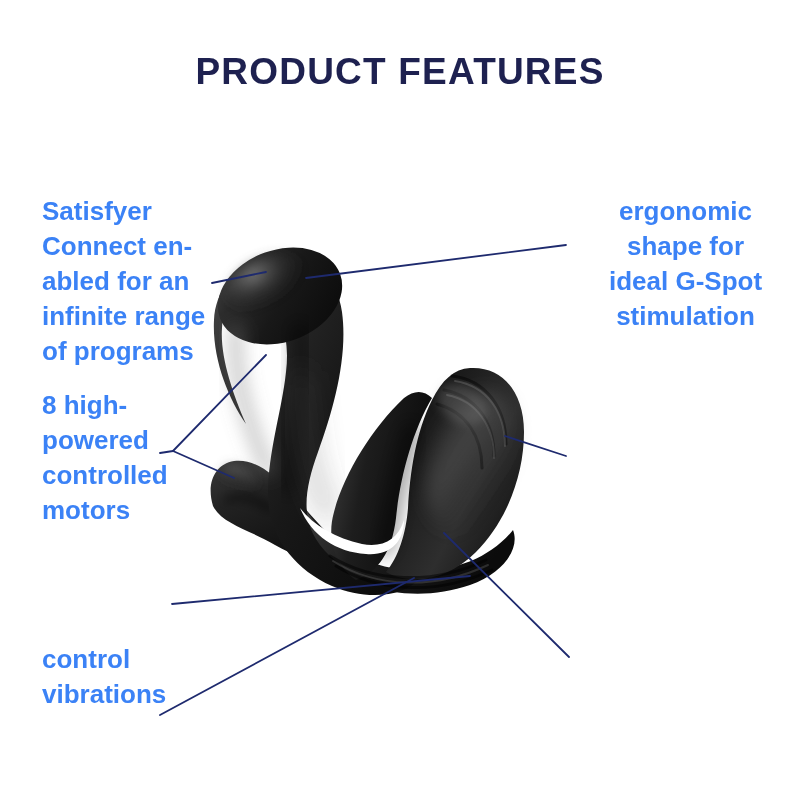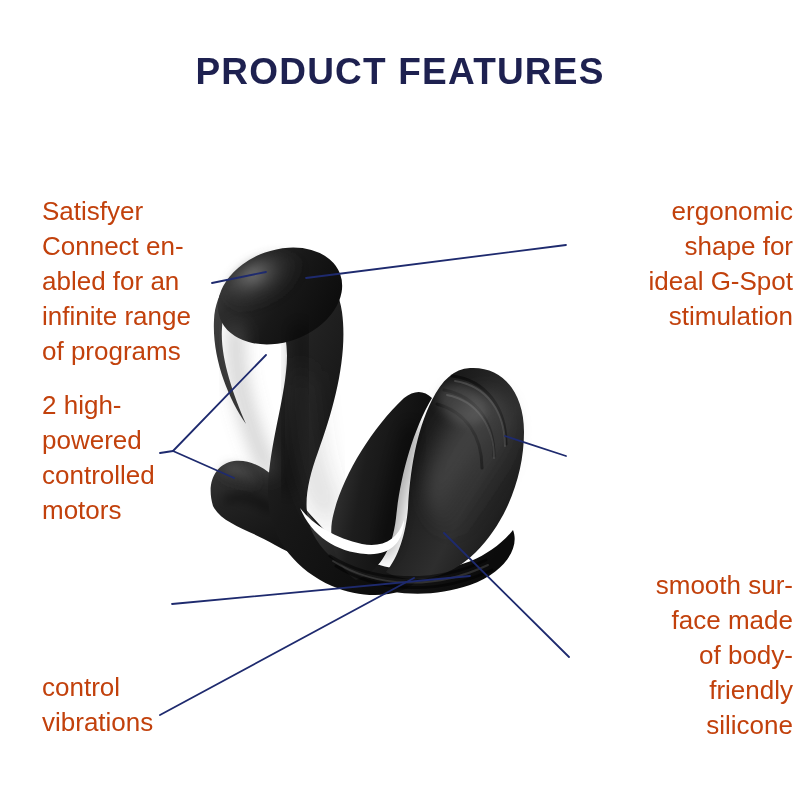--- a/index.html
+++ b/index.html
@@ -29,34 +29,34 @@
     font-weight: bold;
     letter-spacing: 1.2px;
     color: #1e2150;
     line-height: 44px;
     white-space: nowrap;
   }
 
   
   .label {
     position: absolute;
-    color: #c2410c;
+    color: #3b82f6;
     font-family: "Liberation Sans", sans-serif;
     font-size: 26px;
     line-height: 35px;
-    font-weight: normal;
+    font-weight: bold;
     white-space: pre-line;
   }
   .label.left  { text-align: left; }
-  .label.right { text-align: right; }
+  .label.right { text-align: center; }
 
   #label-connect   { left: 42px;  top: 194px; width: 200px; }
   #label-motors    { left: 42px;  top: 388px; width: 190px; }
   #label-magnetic  { left: 42px;  top: 552px; width: 200px; }
-  #label-control   { left: 42px;  top: 670px; width: 200px; }
+  #label-control   { left: 42px;  top: 642px; width: 200px; }
 
   #label-ergonomic { left: 578px; top: 194px; width: 215px; }
   #label-flattened { left: 573px; top: 396px; width: 220px; }
   #label-smooth    { left: 578px; top: 568px; width: 215px; }
 
   
   #artwork, #leaders {
     position: absolute;
     left: 0;
     top: 0;
@@ -258,34 +258,29 @@
       <path d="M 444 533 L 569 657"></path>
     </g>
   </svg>
 
   <div class="label left" id="label-connect">Satisfyer
 Connect en-
 abled for an
 infinite range
 of programs</div>
 
-  <div class="label left" id="label-motors">2 high-
+  <div class="label left" id="label-motors">8 high-
 powered
 controlled
 motors</div>
 
 
   <div class="label left" id="label-control">control
 vibrations</div>
 
   <div class="label right" id="label-ergonomic">ergonomic
 shape for
 ideal G-Spot
 stimulation</div>
 
 
-  <div class="label right" id="label-smooth">smooth sur-
-face made
-of body-
-friendly
-silicone</div>
 
 </div>
 
 </body></html>

